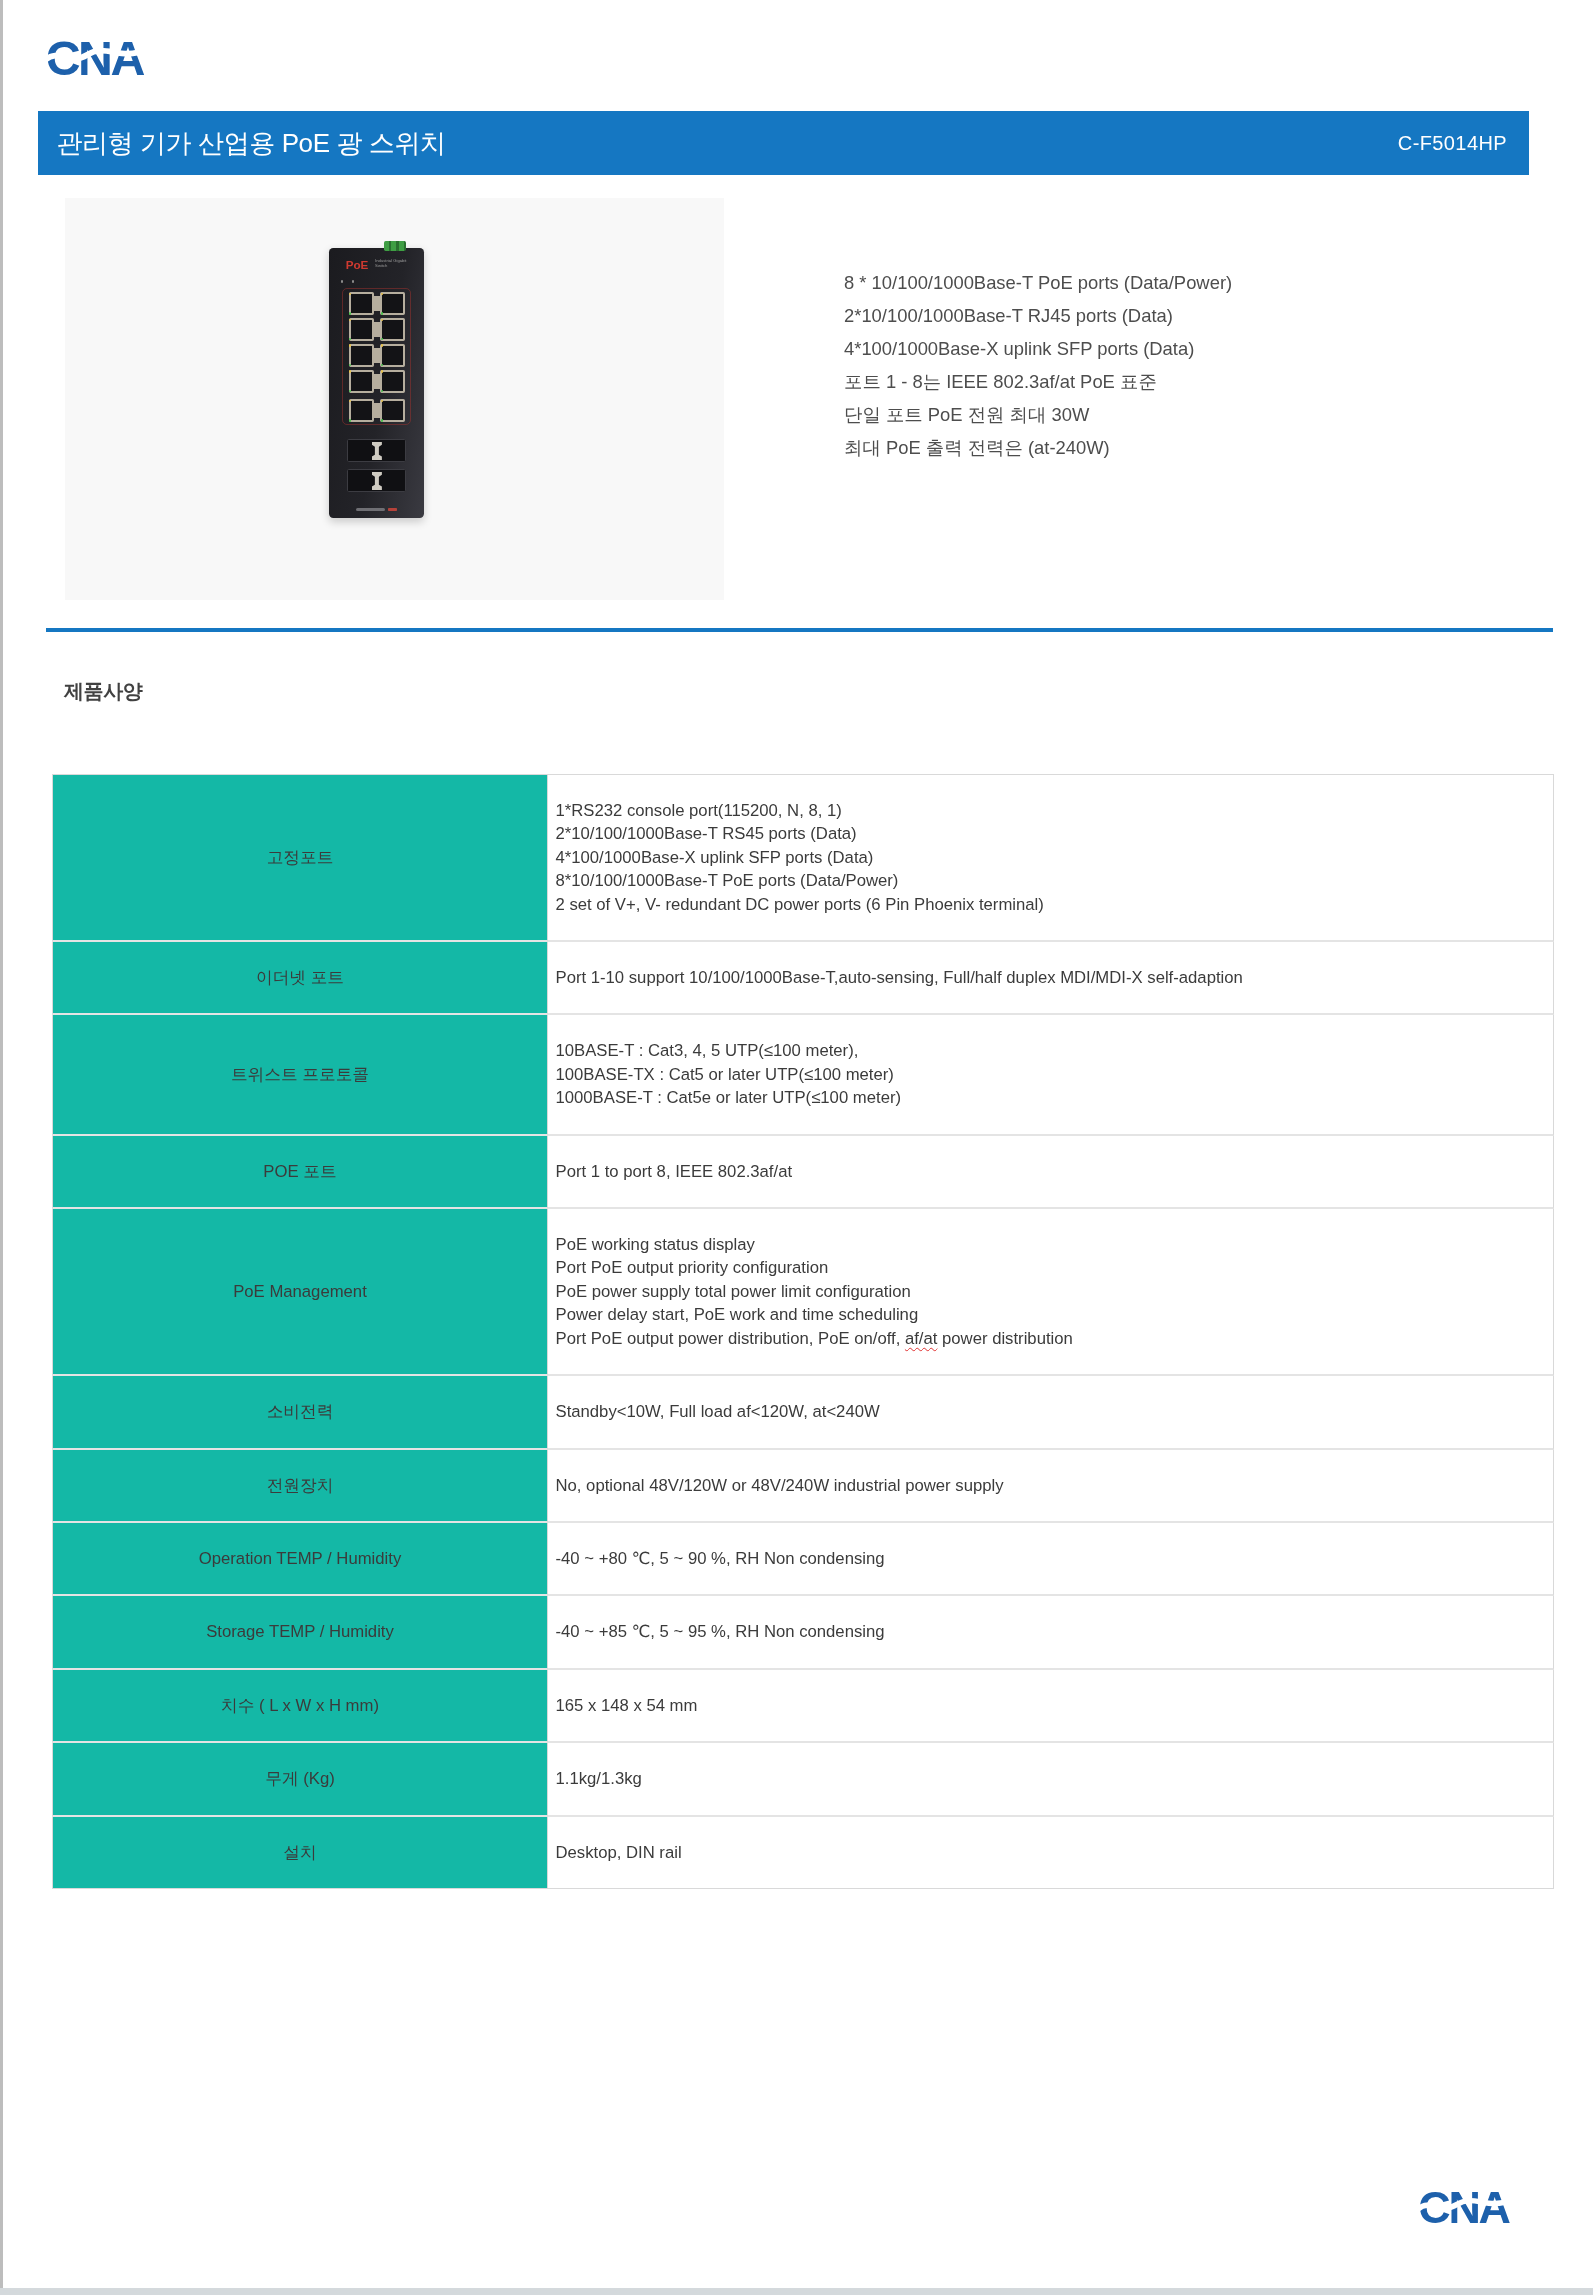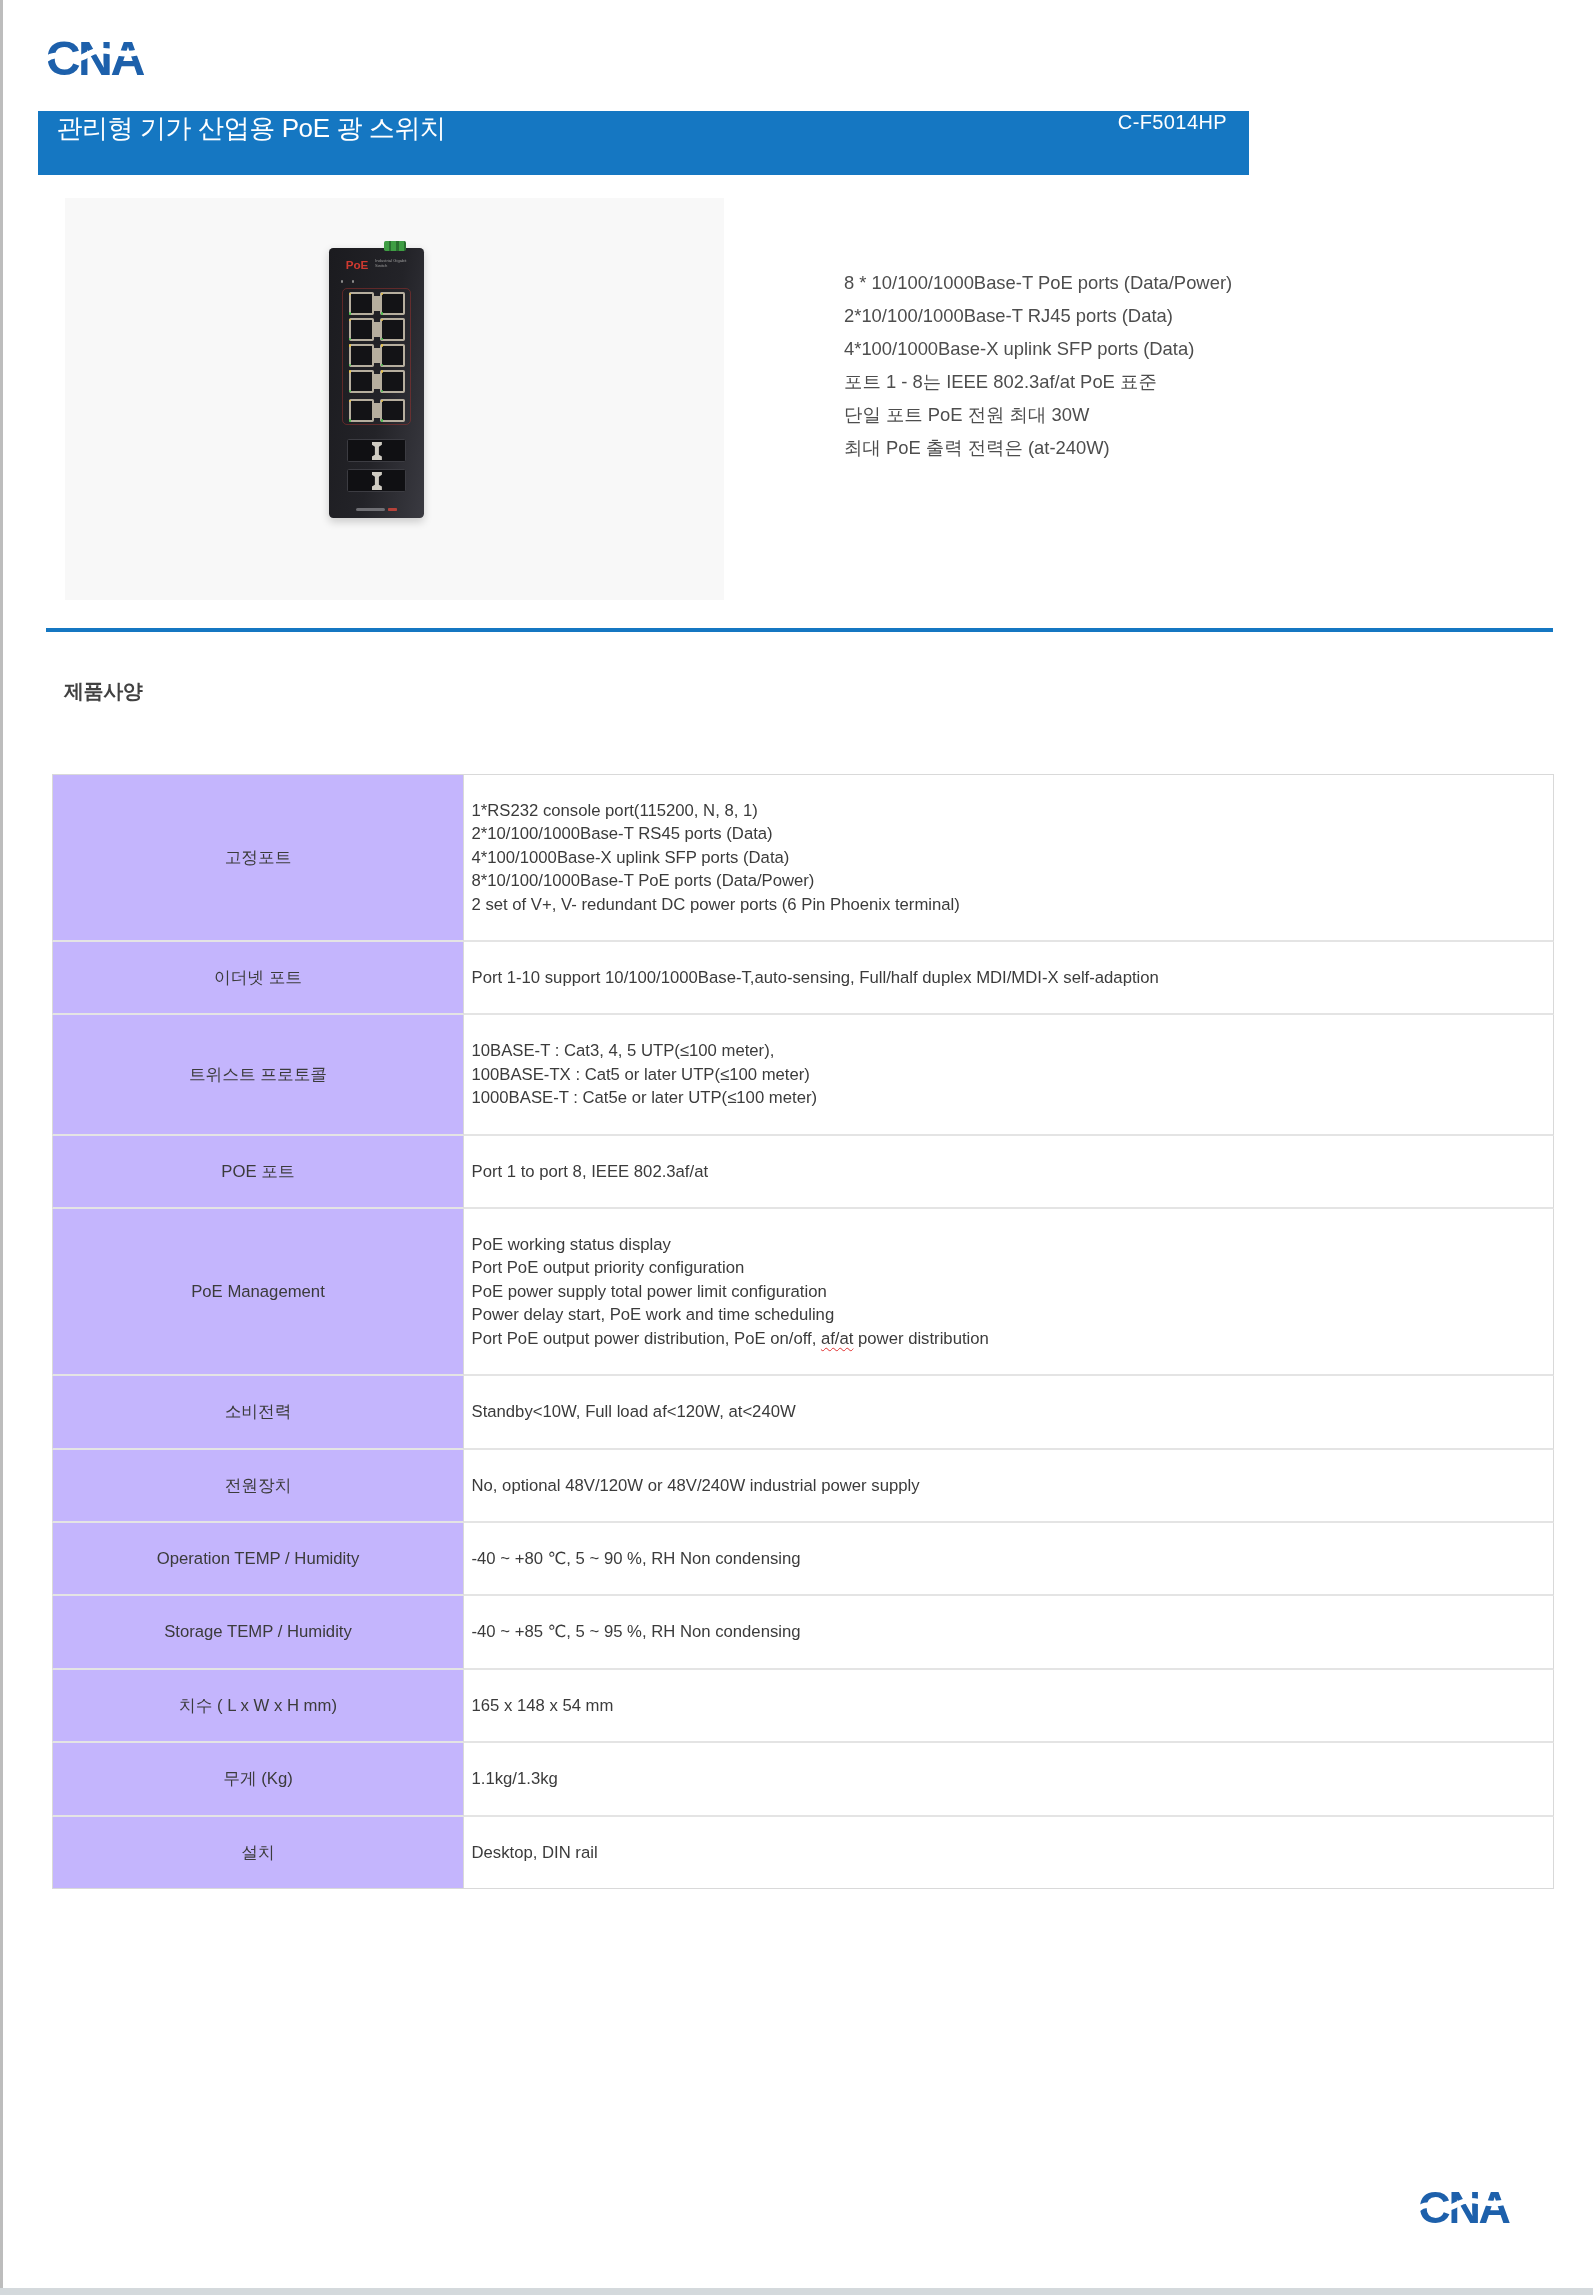--- a/index.html
+++ b/index.html
@@ -14,23 +14,23 @@
 
   
   .logo { position:absolute; }
   .logo-top { left:44px; top:23.4px; width:105px; height:70px; }
   .logo-footer { left:1410px; top:2175px; width:111px; height:65px; }
   .logo text { font-family:"Liberation Sans",sans-serif; font-weight:800; letter-spacing:-3px; fill:var(--logo-blue); }
   .logo .wave { fill:none; stroke:#ffffff; stroke-width:7; stroke-linecap:round; }
 
   
   .header-bar {
-    position:absolute; left:38px; top:111px; width:1211px; height:64px;
+    position:absolute; left:38px; top:111px; width:1491px; height:64px;
     background:var(--accent); color:#fff;
-    display:flex; align-items:flex-start; justify-content:space-between;
+    display:flex; align-items:center; justify-content:space-between;
     padding:0 22px 0 18.4px;
   }
   .header-title { font-size:26px; font-weight:500; letter-spacing:-0.4px; }
   .header-model { font-size:20px; font-weight:500; letter-spacing:0.4px; }
 
   
   .image-box { position:absolute; left:65px; top:198px; width:659px; height:402px; background:#f8f8f8; }
   .device {
     position:absolute; left:264px; top:50px; width:95px; height:270px;
     background:linear-gradient(100deg,#1b1b1f 0%,#232328 55%,#3a3a41 100%);
@@ -78,21 +78,21 @@
 
   
   .spec-table {
     position:absolute; left:52px; top:774px; width:1502px;
     border-collapse:separate; border-spacing:0; font-size:16.7px; color:#3b3b3b;
     border-top:0.8px solid #d9d9d9;
   }
   .spec-table td { border-bottom:2.5px solid #e4e4e4; border-right:0.8px solid #d9d9d9; vertical-align:middle; }
   .spec-table tr:last-child td { border-bottom:0.8px solid #d9d9d9; }
   .spec-table td.label-td {
-    width:412px; background:#c4b5fd; text-align:center; border-left:0.8px solid #d9d9d9;
+    width:496px; background:#14b8a6; text-align:center; border-left:0.8px solid #d9d9d9;
     padding:24px 1px;
   }
   .spec-table td.value-td { padding:24px 11.7px 24px 7.5px; background:#fff; }
   .cell-line { line-height:23.4px; white-space:nowrap; }
   .sp-mark {
     text-decoration:underline; text-decoration-style:wavy;
     text-decoration-color:#e03131; text-decoration-thickness:0.8px; text-underline-offset:3.3px;
   }
 </style>
 </head>

